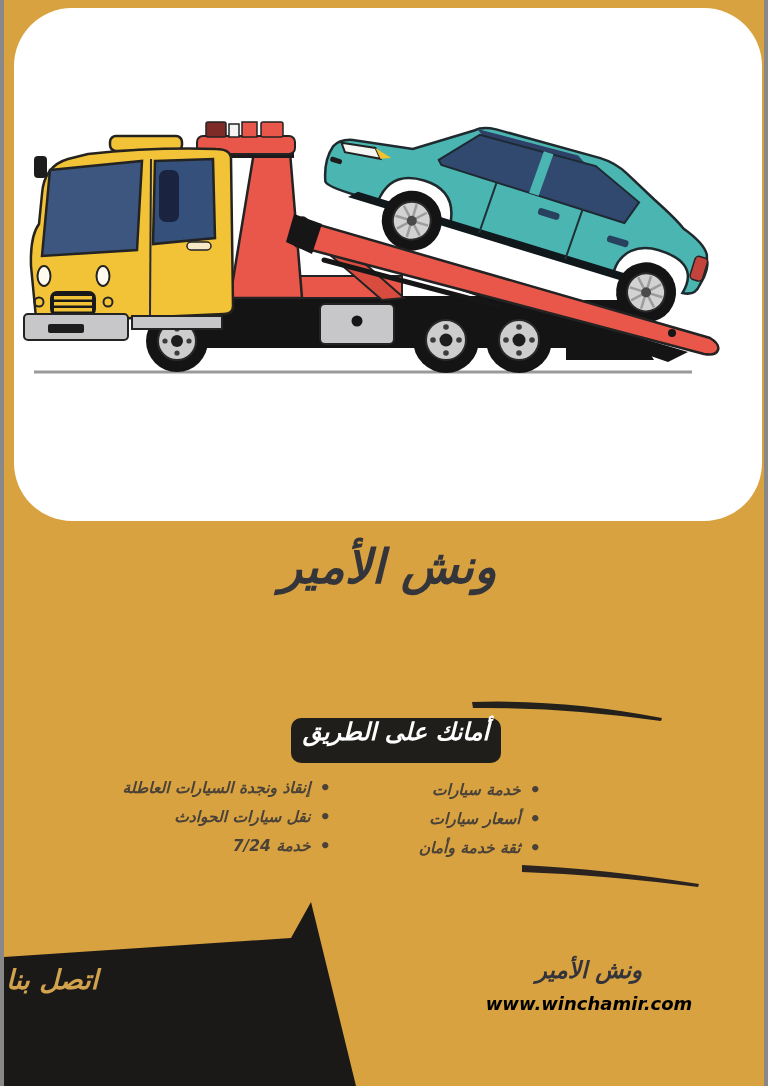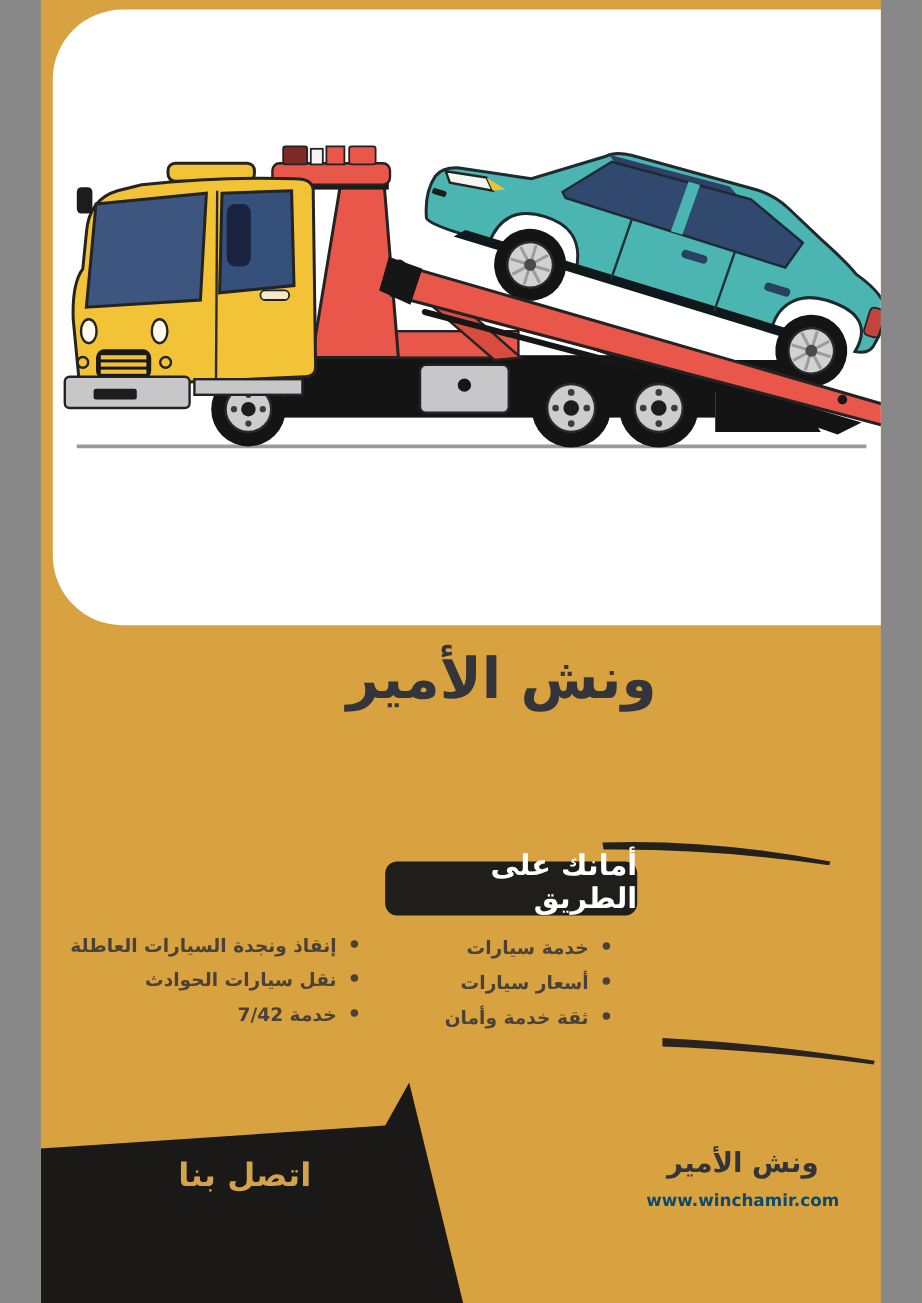--- a/index.html
+++ b/index.html
@@ -1,59 +1,60 @@
 <!DOCTYPE html>
 <html><head>
 <meta charset="utf-8">
 <style>
   html,body{margin:0;padding:0;background:#888;}
   .page{
-    position:relative;width:700px;height:1086px;overflow:hidden;
+    position:relative;width:760px;height:1086px;overflow:hidden;
     background:#D8A240;
     font-family:"DejaVu Sans", sans-serif;
     margin:0 auto;
+    font-style:italic;
   }
   .card{
     position:absolute;left:10px;top:8px;width:748px;height:513px;
     background:#FFFFFF;border-radius:58px;overflow:hidden;
   }
   .card svg{display:block;}
   .title{
     position:absolute;left:0;top:541px;width:768px;text-align:center;
     color:#34343B;font-weight:bold;direction:rtl;
   }
   .t1{font-size:47px;line-height:1.12;}
   .t2{font-size:40px;line-height:1.2;margin-top:6px;}
   .badge{
     position:absolute;left:287px;top:718px;width:210px;height:45px;
     background:#1F1E1B;border-radius:10px;color:#FFFFFF;
     font-size:24px;font-weight:bold;direction:rtl;
-    display:flex;align-items:flex-end;justify-content:center;
+    display:flex;align-items:flex-start;justify-content:center;
   }
   .swoosh{position:absolute;}
   .swoosh-a{left:460px;top:698px;}
   .swoosh-b{left:510px;top:862px;}
   .features{
     position:absolute;color:#4A4238;font-size:15.5px;font-weight:600;
     direction:rtl;text-align:right;
   }
   .features-right{top:775px;right:223px;}
   .features-left{top:773px;right:433px;}
   .feat{display:flex;align-items:center;height:29px;direction:rtl;}
   .dot{font-size:18px;margin-left:9px;margin-right:0;}
   .footer-shape{position:absolute;left:0;top:890px;}
   .contact{
-    position:absolute;left:2px;top:964px;width:336px;text-align:center;
+    position:absolute;left:2px;top:964px;width:336px;text-align:left;
     color:#D2A34C;direction:rtl;
   }
   .contact-h{font-size:27px;font-weight:bold;}
   .contact-p{font-size:22.5px;font-weight:bold;margin-top:6px;direction:ltr;letter-spacing:.3px;}
   .brand{position:absolute;left:440px;top:957px;width:290px;text-align:center;}
   .brand-n{font-size:23px;font-weight:bold;color:#33343B;direction:rtl;}
-  .brand-w{font-size:14px;font-weight:bold;color:#0c4a6e;margin-top:10px;}
+  .brand-w{font-size:18px;font-weight:bold;color:#000000;margin-top:10px;}
 </style>
 </head>
 <body>
 
 <div class="page">
 
   <div class="card">
     <svg width="748" height="513" viewBox="10 8 748 513">
 
       <line x1="30" y1="372" x2="688" y2="372" stroke="#9A9A9A" stroke-width="3"></line>
@@ -206,21 +207,21 @@
     <div class="feat">
       <span class="dot">•</span>
       <span>إنقاذ ونجدة السيارات العاطلة</span>
     </div>
     <div class="feat">
       <span class="dot">•</span>
       <span>نقل سيارات الحوادث</span>
     </div>
     <div class="feat">
       <span class="dot">•</span>
-      <span>خدمة 7/42</span>
+      <span>خدمة 7/24</span>
     </div>
   </div>
 
   <svg class="swoosh swoosh-b" width="195" height="32" viewBox="0 0 195 32">
     <path d="M8,3 Q90,7 185,22 L184,25 Q90,13 8,10 Z" fill="#2A2320"></path>
   </svg>
 
   <svg class="footer-shape" width="360" height="196" viewBox="0 0 360 196">
     <polygon points="0,67 287,48 307,12 352,196 0,196" fill="#1A1918"></polygon>
   </svg>

